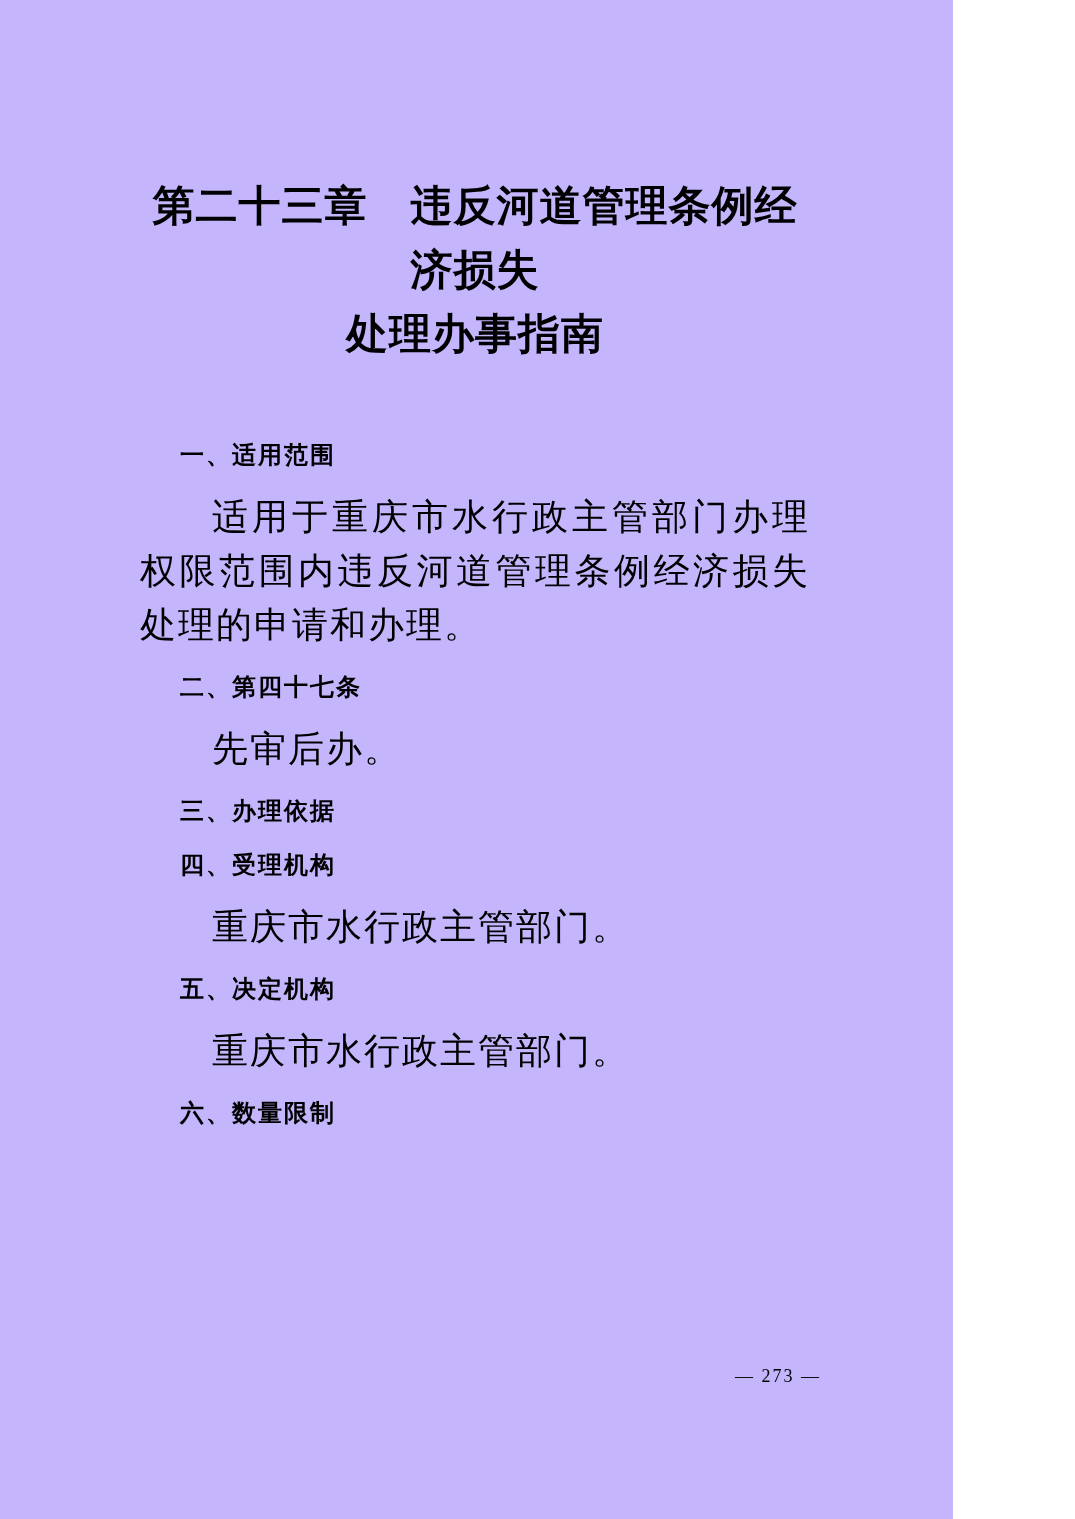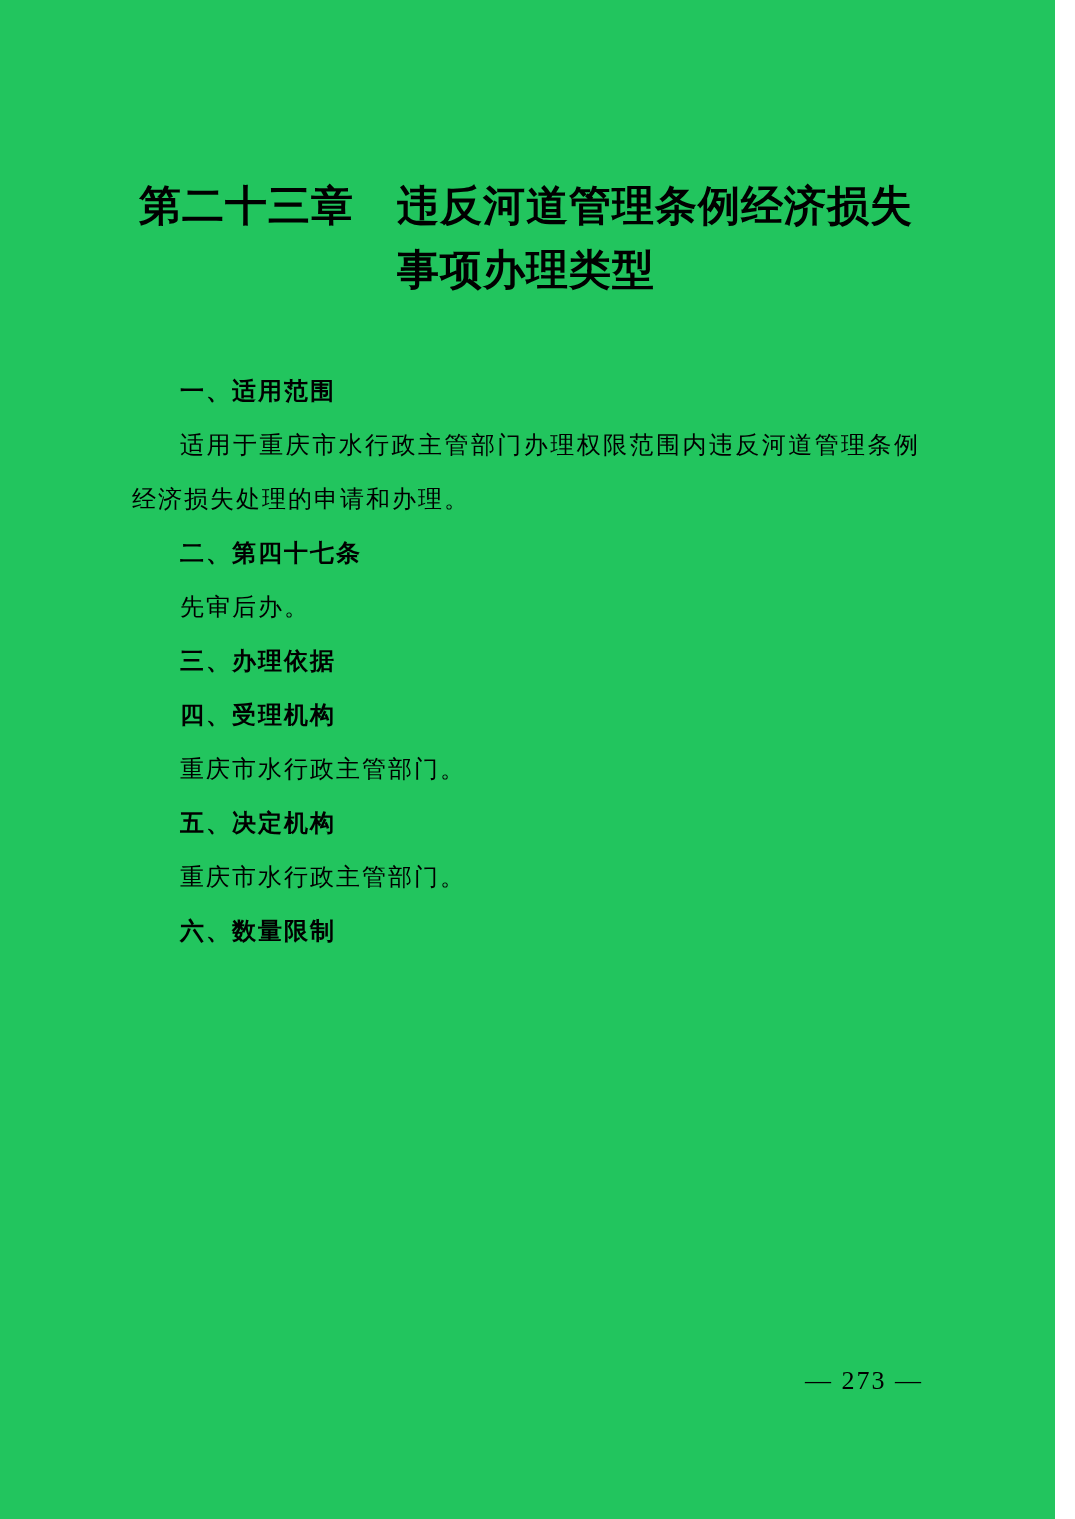--- a/index.html
+++ b/index.html
@@ -3,24 +3,24 @@
 <meta charset="utf-8">
 <style>
   html, body {
     margin: 0;
     padding: 0;
     background: #ffffff;
     color: #000000;
   }
   .page {
     position: relative;
-    width: 1055px;
+    width: 953px;
     height: 1519px;
     box-sizing: border-box;
-    background: #22c55e;
+    background: #c4b5fd;
     padding: 174px 135px 0 132px;
     overflow: hidden;
     font-family: "Liberation Serif", "DejaVu Serif", serif;
   }
   .doc-title {
     text-align: center;
     font-weight: 700;
     font-size: 42px;
     line-height: 64px;
     letter-spacing: 1px;
@@ -32,45 +32,45 @@
     font-weight: 700;
     font-size: 24px;
     line-height: 54px;
     text-indent: 2em;
     letter-spacing: 2px;
     margin: 0;
   }
   .para {
     font-family: "Liberation Serif", "DejaVu Serif", serif;
     font-weight: 400;
-    font-size: 24px;
+    font-size: 36px;
     line-height: 54px;
     text-indent: 2em;
     text-align: justify;
     letter-spacing: 2px;
-    margin: 0;
+    margin: 8px;
   }
   .page-number {
     position: absolute;
     top: 1366px;
     right: 132px;
     font-family: "Liberation Serif", "DejaVu Serif", serif;
-    font-size: 26px;
+    font-size: 18px;
     letter-spacing: 2px;
     color: #000000;
   }
 </style>
 </head>
 <body>
 
 <div class="page">
 
   <div class="doc-title">
     <div>第二十三章　违反河道管理条例经济损失</div>
-    <div>事项办理类型</div>
+    <div>处理办事指南</div>
   </div>
 
   <div>
 
     <div class="sec-h">一、适用范围</div>
     <p class="para">适用于重庆市水行政主管部门办理权限范围内违反河道管理条例经济损失处理的申请和办理。</p>
 
     <div class="sec-h">二、第四十七条</div>
     <p class="para">先审后办。</p>
 

